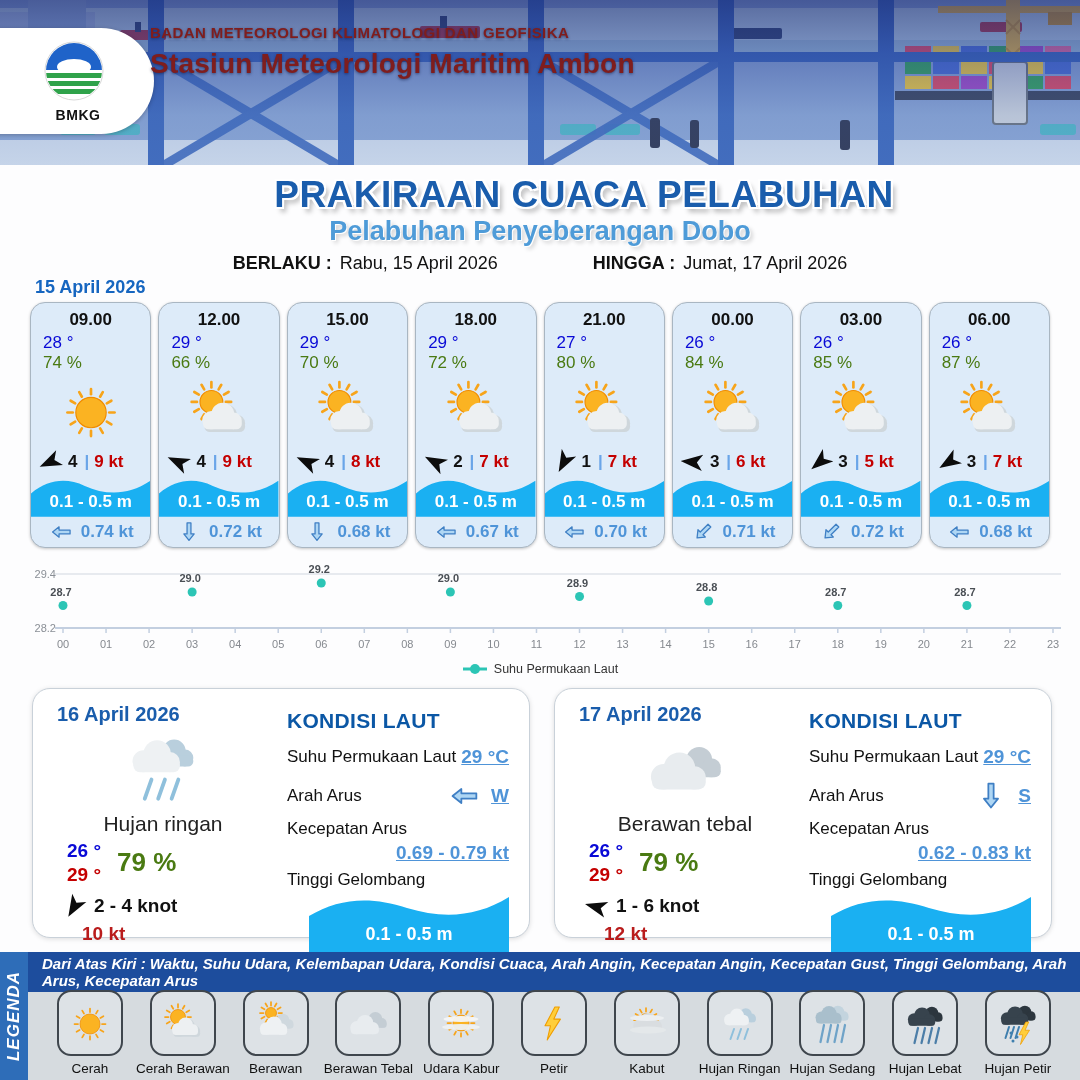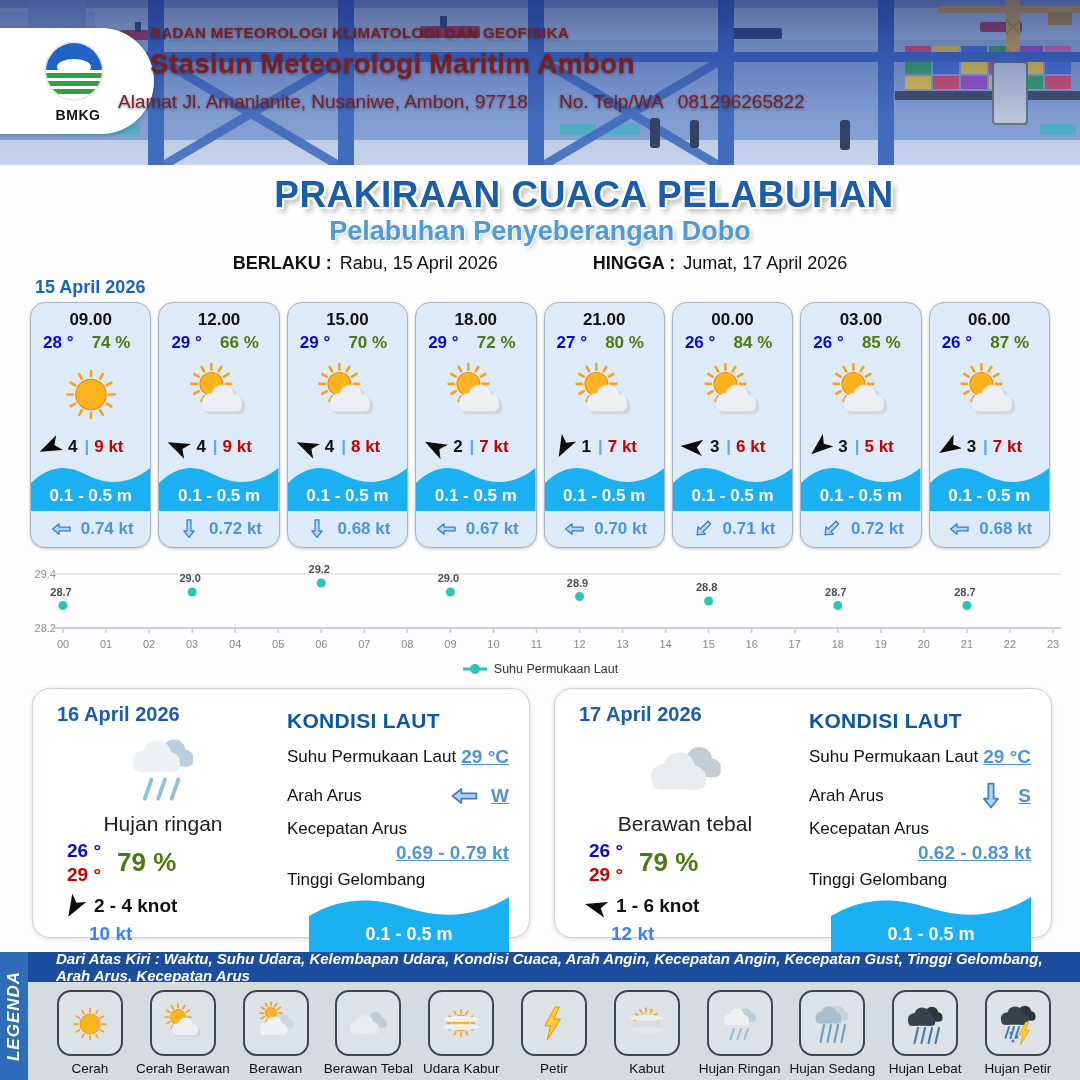--- a/index.html
+++ b/index.html
@@ -27,21 +27,21 @@
   .t-sub{position:absolute;top:216px;width:100%;text-align:center;font-size:27px;font-weight:bold;
     color:#4e9bd8;text-shadow:1px 1px 0 #fff,3px 3px 4px rgba(0,0,0,.18);}
   .validity{position:absolute;top:253px;width:100%;display:flex;justify-content:center;gap:95px;font-size:18px;}
   .validity b{font-weight:bold;margin-right:8px;}
   .date1{position:absolute;top:277px;left:35px;font-size:18px;font-weight:bold;color:#1666c0;}
   
   .cards-row{position:absolute;top:302px;left:30px;right:30px;height:246px;display:flex;gap:7px;}
   .card{flex:1;background:#ddebf9;border:1px solid #a9b6c2;border-radius:15px;overflow:hidden;
     display:flex;flex-direction:column;box-shadow:0 1px 3px rgba(0,0,0,.22);}
   .c-time{text-align:center;font-size:17px;font-weight:bold;margin-top:7px;}
-  .c-th{display:flex;justify-content:space-between;padding:3px 20px 0 12px;font-size:17px;font-weight:bold;}
+  .c-th{display:flex;justify-content:space-between;padding:3px 0 0 12px;font-size:17px;font-weight:normal;flex-direction:column;}
   .c-temp{color:#0909d6;}
   .c-hum{color:#4a7a12;}
   .c-icon{flex:1;display:flex;align-items:center;justify-content:center;}
   .c-wind{display:flex;align-items:center;justify-content:flex-start;gap:5px;padding:0 6px;height:28px;
     font-size:17px;font-weight:bold;}
   .c-sep{color:#6aa5e8;font-weight:bold;margin-left:2px;}
   .c-gust{color:#c40000;}
   .c-wave{position:relative;height:50px;display:flex;align-items:flex-end;justify-content:center;}
   .c-wave .crest{position:absolute;inset:0;width:100%;height:100%;}
   .c-wavetext{position:relative;z-index:1;color:#fff;font-size:17px;font-weight:bold;padding-bottom:5px;}
@@ -60,41 +60,41 @@
   .p-left{width:212px;display:flex;flex-direction:column;}
   .p-date{font-size:20px;font-weight:bold;color:#1a5dac;}
   .p-icon{height:92px;display:flex;align-items:center;justify-content:center;margin-top:-4px;}
   .p-wlabel{font-size:21px;color:#222;text-align:center;margin-top:-2px;}
   .p-temps{display:flex;align-items:center;gap:16px;margin-top:3px;margin-left:10px;}
   .p-tcol{display:flex;flex-direction:column;font-size:19px;font-weight:bold;line-height:1.25;}
   .t-min{color:#0909d6;}
   .t-max{color:#c40000;}
   .p-hum{font-size:26px;font-weight:bold;color:#4a7a12;}
   .p-wind{display:flex;align-items:center;gap:7px;font-size:19px;font-weight:bold;margin-top:6px;margin-left:4px;}
-  .p-gust{font-size:19px;font-weight:bold;color:#3b82f6;margin-left:32px;margin-top:4px;}
+  .p-gust{font-size:19px;font-weight:bold;color:#b91c1c;margin-left:25px;margin-top:4px;}
   .p-right{flex:1;padding-left:18px;padding-top:6px;}
   .k-head{font-size:21px;font-weight:bold;color:#0b57a5;letter-spacing:.3px;}
   .k-row{display:flex;justify-content:space-between;align-items:center;margin-top:13px;font-size:17px;}
   .k-val{color:#4f94d8;font-weight:bold;font-size:19px;text-decoration:underline;}
   .k-dir{display:flex;align-items:center;gap:10px;}
   .kv-right{text-align:right;margin-top:3px;}
   .k-wave{display:flex;justify-content:flex-end;margin-top:2px;}
   .wavebox{position:relative;width:200px;height:60px;}
   .wavebox svg{position:absolute;inset:0;width:100%;height:100%;}
   .wavebox span{position:absolute;left:0;right:0;bottom:7px;text-align:center;color:#fff;
     font-size:18px;font-weight:bold;}
   .blockarrow{display:inline-flex;width:34px;height:30px;}
   
   .legend-sec{position:absolute;top:952px;left:0;width:1080px;height:128px;background:#d6dbdf;}
   .legenda-bar{position:absolute;left:0;top:0;width:28px;height:128px;background:#2e6db8;
     display:flex;align-items:center;justify-content:center;}
   .legenda-bar span{transform:rotate(-90deg);color:#fff;font-weight:bold;font-style:italic;
     font-size:17px;letter-spacing:1px;white-space:nowrap;}
-  .leg-caption{position:absolute;left:28px;top:0;right:0;height:30px;background:#1d4d9d;
-    display:flex;align-items:center;padding-left:28px;color:#fff;font-size:15px;font-style:italic;font-weight:600;}
+  .leg-caption{position:absolute;left:28px;top:0;right:0;height:40px;background:#1d4d9d;
+    display:flex;align-items:center;padding-left:14px;color:#fff;font-size:15px;font-style:italic;font-weight:600;}
   .leg-items{position:absolute;left:28px;right:0;top:30px;bottom:0;display:flex;
     justify-content:space-between;padding:8px 18px 0 18px;}
   .leg-item{display:flex;flex-direction:column;align-items:center;width:88px;}
   .leg-box{width:62px;height:62px;border:2px solid #3f464d;border-radius:14px;background:#dde2e6;
     display:flex;align-items:center;justify-content:center;}
   .leg-label{font-size:13.5px;color:#111;margin-top:5px;white-space:nowrap;}
 </style>
 </head>
 <body>
 
@@ -194,25 +194,20 @@
           <rect x="2" y="41" width="58" height="5" fill="#2fa24a"></rect>
           <rect x="2" y="49" width="58" height="5" fill="#2fa24a"></rect>
           <rect x="2" y="30" width="58" height="3" fill="#fff"></rect>
         </g>
       </svg>
       <div class="bmkg-text">BMKG</div>
     </div>
     <div class="hdr-text">
       <div class="hdr-org">BADAN METEOROLOGI KLIMATOLOGI DAN GEOFISIKA</div>
       <div class="hdr-station">Stasiun Meteorologi Maritim Ambon</div>
-      <div class="hdr-addr">
-        <span>Alamat Jl. Amanlanite, Nusaniwe, Ambon, 97718</span>
-        <span class="phone-label">No. Telp/WA</span>
-        <span class="phone">081296265822</span>
-      </div>
     </div>
   </div>
 
   <div class="t-main">PRAKIRAAN CUACA PELABUHAN</div>
   <div class="t-sub">Pelabuhan Penyeberangan Dobo</div>
   <div class="validity">
     <div><b>BERLAKU :</b><span>Rabu, 15 April 2026</span></div>
     <div><b>HINGGA :</b><span>Jumat, 17 April 2026</span></div>
   </div>
   <div class="date1">15 April 2026</div>

